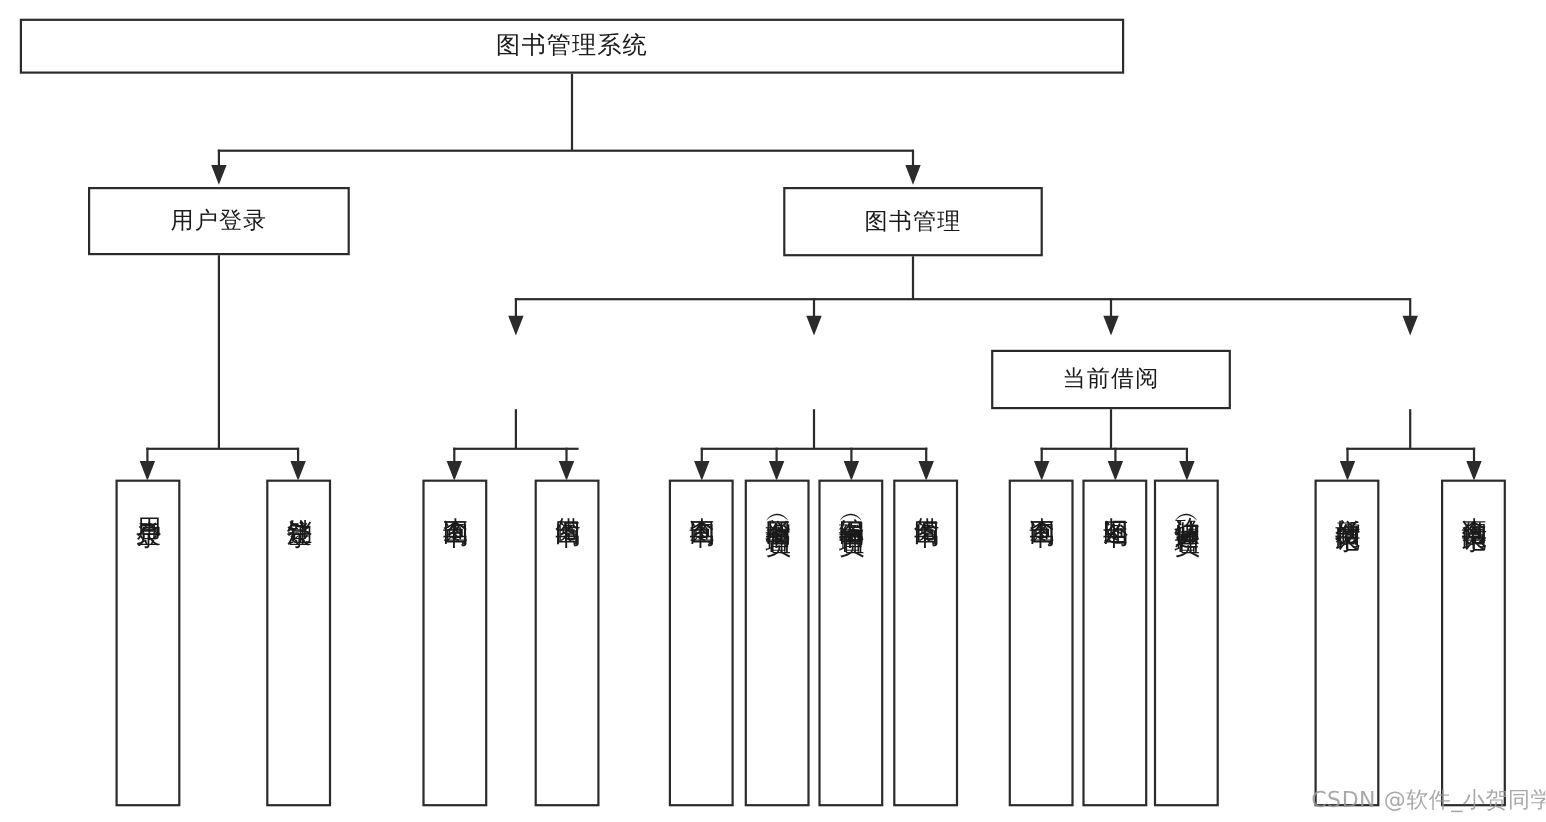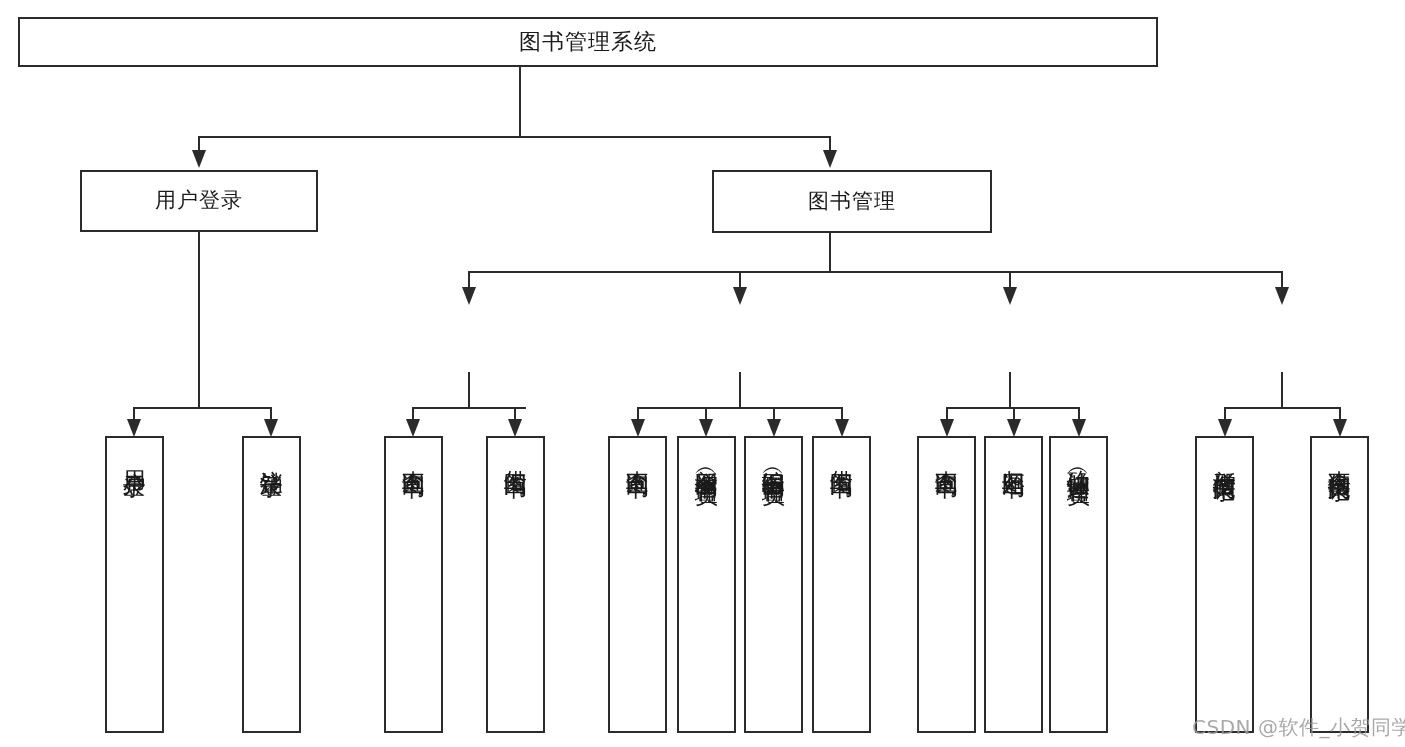--- a/index.html
+++ b/index.html
@@ -74,54 +74,55 @@
     letter-spacing:0.5px;
     opacity:.85;
     pointer-events:none;
   }
 </style>
 </head>
 <body>
 
 <div id="canvas">
 
-  <div class="node horiz root" style="left:18px;top:17px;width:1140px;height:50px;">图书管理系统</div>
+  <div class="node horiz root" style="left:18px;top:17px;width:1004px;height:50px;">图书管理系统</div>
 
   <div class="vline" style="left:519px;top:67px;height:70px;"></div>
 
   <div class="hline" style="left:198px;top:136px;width:632px;"></div>
 
   <div class="vline" style="left:198px;top:136px;height:20px;"></div>
   <div class="arrow" style="left:192px;top:150px;"></div>
 
   <div class="vline" style="left:829px;top:136px;height:20px;"></div>
   <div class="arrow" style="left:823px;top:150px;"></div>
 
   <div class="node horiz" style="left:80px;top:170px;width:238px;height:62px;">用户登录</div>
 
-  <div class="node horiz" style="left:712px;top:170px;width:280px;height:63px;">图书管理</div>
+  <div class="node horiz" style="left:712px;top:170px;width:236px;height:63px;">图书管理</div>
 
   <div class="vline" style="left:198px;top:232px;height:176px;"></div>
   <div class="hline" style="left:133px;top:407px;width:138px;"></div>
   <div class="vline" style="left:133px;top:407px;height:16px;"></div>
   <div class="arrow" style="left:127px;top:419px;"></div>
   <div class="vline" style="left:270px;top:407px;height:16px;"></div>
   <div class="arrow" style="left:264px;top:419px;"></div>
 
   <div class="vline" style="left:829px;top:233px;height:39px;"></div>
   <div class="hline" style="left:468px;top:271px;width:814px;"></div>
   <div class="vline" style="left:468px;top:271px;height:20px;"></div>
   <div class="arrow" style="left:462px;top:287px;"></div>
   <div class="vline" style="left:739px;top:271px;height:20px;"></div>
   <div class="arrow" style="left:733px;top:287px;"></div>
   <div class="vline" style="left:1009px;top:271px;height:20px;"></div>
   <div class="arrow" style="left:1003px;top:287px;"></div>
   <div class="vline" style="left:1281px;top:271px;height:20px;"></div>
   <div class="arrow" style="left:1275px;top:287px;"></div>
 
+  <div class="node horiz" style="left:901px;top:318px;width:218px;height:54px;">当前借阅</div>
 
   <div class="vline" style="left:468px;top:372px;height:36px;"></div>
   <div class="hline" style="left:412px;top:407px;width:114px;"></div>
   <div class="vline" style="left:412px;top:407px;height:16px;"></div>
   <div class="arrow" style="left:406px;top:419px;"></div>
   <div class="vline" style="left:514px;top:407px;height:16px;"></div>
   <div class="arrow" style="left:508px;top:419px;"></div>
 
   <div class="vline" style="left:739px;top:372px;height:36px;"></div>
   <div class="hline" style="left:637px;top:407px;width:206px;"></div>

